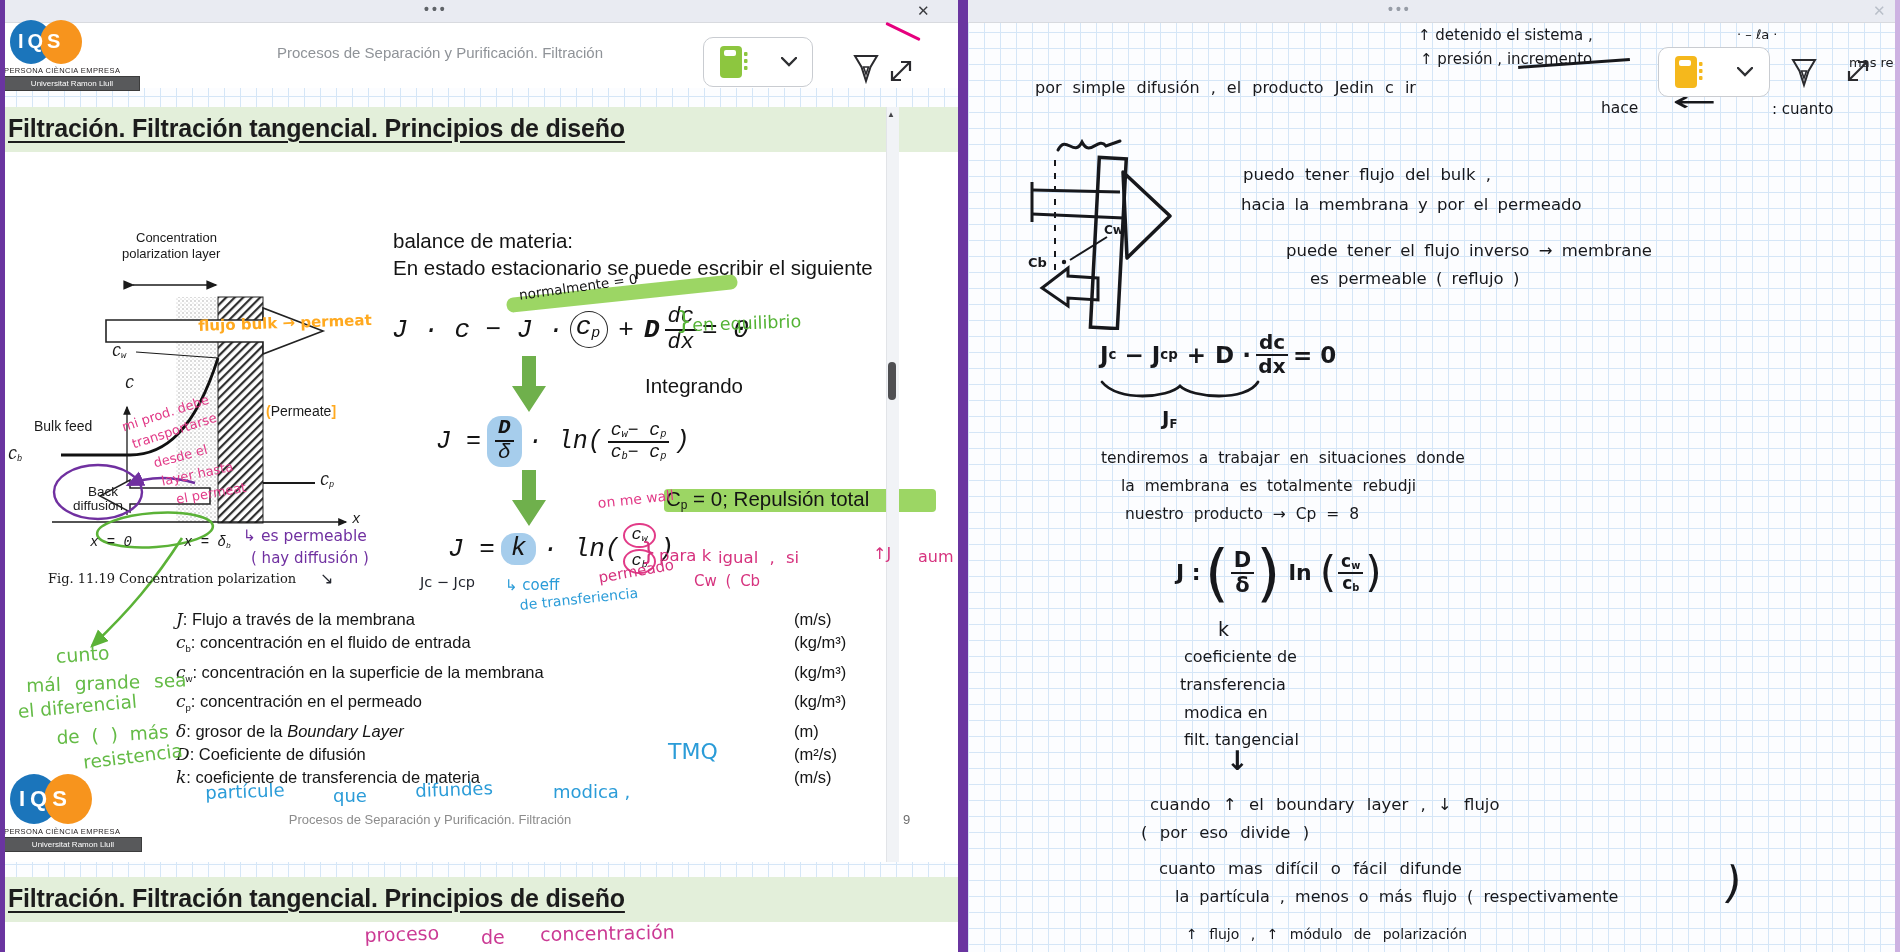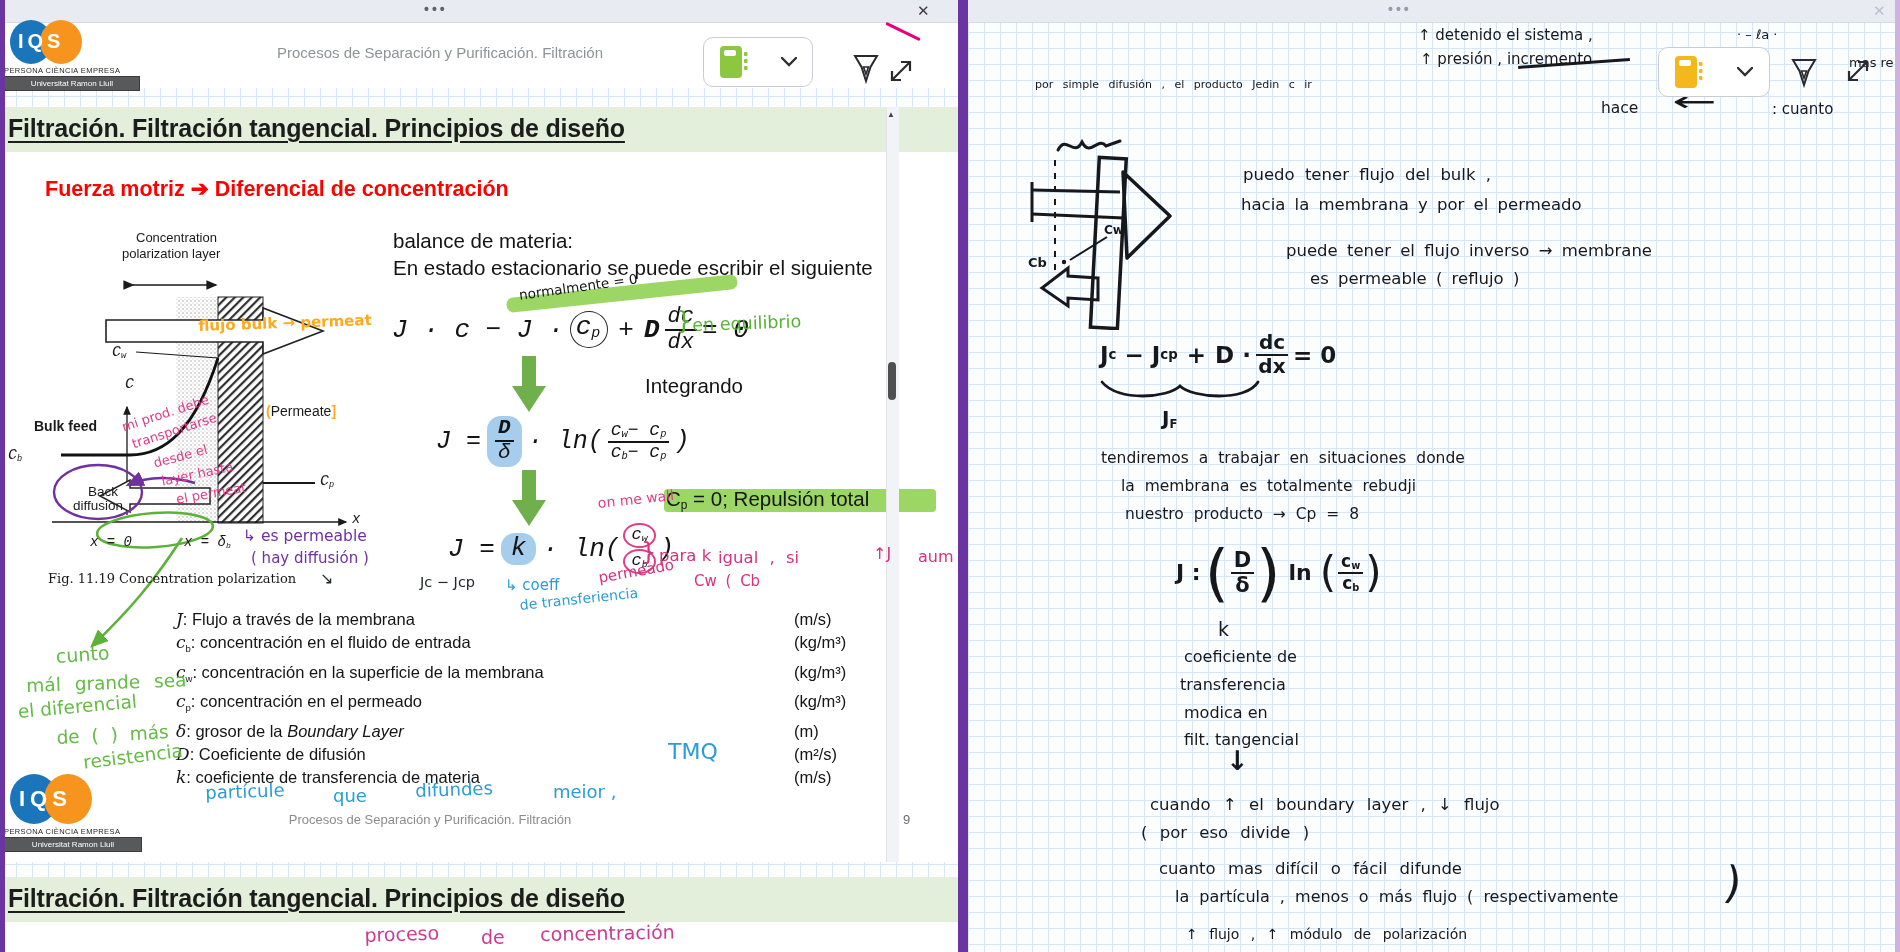--- a/index.html
+++ b/index.html
@@ -72,21 +72,20 @@
     <div class="abs" style="left:0;top:44px;width:880px;text-align:center;">
       <span style="font-size:15px;color:#8f9398;">Procesos de Separación y Purificación. Filtración</span>
     </div>
 
     <div class="abs" style="left:884px;top:30px;width:38px;height:3px;background:#e6007e;border-radius:2px;transform:rotate(26deg);"></div>
 
     <div class="abs banner" style="left:0;top:107px;width:958px;height:45px;">
       <div class="banner-title" style="padding:7px 0 0 8px;">Filtración. Filtración tangencial. Principios de diseño</div>
     </div>
 
-    <div class="abs red-head" style="left:45px;top:176px;">Fuerza motriz ➔ Diferencial de concentración</div>
 
     <div class="abs body-text" style="left:393px;top:227px;width:580px;">
       <div>balance de materia:</div>
       <div>En estado estacionario se puede escribir el siguiente</div>
     </div>
 
     <svg class="abs" style="left:30px;top:280px;" width="340" height="395" viewBox="0 0 340 395">
       <defs>
         <pattern id="stip" width="4" height="4" patternUnits="userSpaceOnUse">
             <circle cx="1" cy="1" r="0.7" fill="#9a9a9a"></circle>
@@ -119,21 +118,21 @@
       <line x1="233" y1="203" x2="285" y2="203" stroke="#1a1a1a" stroke-width="2.2"></line>
       <line x1="22" y1="242" x2="316" y2="242" stroke="#1a1a1a" stroke-width="1.3" marker-end="url(#ah)"></line>
       <ellipse cx="125" cy="250" rx="58" ry="17" fill="none" stroke="#5bb237" stroke-width="2.6" transform="rotate(-4 125 250)"></ellipse>
       <path d="M 152,258 C 125,300 100,330 62,366" fill="none" stroke="#5bb237" stroke-width="2.6" marker-end="url(#ahg)"></path>
     </svg>
 
     <div class="dlabel" style="left:136px;top:230px;font-size:13px;">Concentration</div>
     <div class="dlabel" style="left:122px;top:246px;font-size:13px;">polarization layer</div>
     <div class="dlabel math" style="left:112px;top:344px;font-size:15px;"><span>C</span><span class="sb">w</span></div>
     <div class="dlabel math" style="left:125px;top:376px;font-size:15px;">C</div>
-    <div class="dlabel" style="left:34px;top:418px;font-size:14px;font-weight:bold;">Bulk feed</div>
+    <div class="dlabel" style="left:34px;top:418px;font-size:14px;">Bulk feed</div>
     <div class="dlabel math" style="left:8px;top:447px;font-size:15px;"><span>C</span><span class="sb">b</span></div>
     <div class="dlabel" style="left:88px;top:484px;font-size:13.5px;">Back</div>
     <div class="dlabel" style="left:73px;top:498px;font-size:13.5px;">diffusion</div>
     <div class="dlabel" style="left:266px;top:403px;font-size:14px;">
       <span style="color:#ffa91f;font-weight:700;">(</span><span>Permeate</span><span style="color:#ffa91f;font-weight:700;">]</span>
     </div>
     <div class="dlabel math" style="left:320px;top:473px;font-size:15px;"><span>C</span><span class="sb">p</span></div>
     <div class="dlabel math" style="left:352px;top:511px;font-size:14px;">x</div>
     <div class="dlabel math" style="left:90px;top:534px;font-size:14px;">x = 0</div>
     <div class="dlabel math" style="left:184px;top:534px;font-size:14px;"><span>x = δ</span><span class="sb">b</span></div>
@@ -248,21 +247,21 @@
         <span class="hw" style="left: 505px; top: 576px; font-size: 15px; color: rgb(43, 156, 216);">↳ coeff</span>
         <span class="hw" style="left: 519px; top: 597px; font-size: 14px; color: rgb(43, 156, 216); transform: rotate(-6deg);">de transferiencia</span>
         <span class="hw" style="left: 55px; top: 645px; font-size: 19px; color: rgb(100, 187, 70); transform: rotate(-4deg);">cunto</span>
         <span class="hw" style="left: 26px; top: 675px; font-size: 18.5px; color: rgb(100, 187, 70); transform: rotate(-2deg); word-spacing: 8px;">mál grande sea</span>
         <span class="hw" style="left: 17px; top: 701px; font-size: 18.5px; color: rgb(100, 187, 70); transform: rotate(-5deg);">el diferencial</span>
         <span class="hw" style="left: 56px; top: 727px; font-size: 18.5px; color: rgb(100, 187, 70); transform: rotate(-3deg); word-spacing: 6px;">de ( ) más</span>
         <span class="hw" style="left: 82px; top: 752px; font-size: 18.5px; color: rgb(100, 187, 70); transform: rotate(-7deg);">resistencia</span>
         <span class="hw" style="left: 205px; top: 782px; font-size: 18px; color: rgb(43, 156, 216); transform: rotate(-2deg);">partícule</span>
         <span class="hw" style="left: 333px; top: 785px; font-size: 18px; color: rgb(43, 156, 216);">que</span>
         <span class="hw" style="left: 415px; top: 780px; font-size: 18px; color: rgb(43, 156, 216); transform: rotate(-2deg);">difundes</span>
-        <span class="hw" style="left: 553px; top: 781px; font-size: 18px; color: rgb(43, 156, 216);">meior ,</span>
+        <span class="hw" style="left: 553px; top: 781px; font-size: 18px; color: rgb(43, 156, 216);">modica ,</span>
         <span class="hw" style="left: 668px; top: 739px; font-size: 22px; color: rgb(43, 156, 216);">TMQ</span>
         <span class="hw" style="left: 364px; top: 924px; font-size: 19px; color: rgb(203, 58, 148); transform: rotate(-2deg);">proceso</span>
         <span class="hw" style="left: 481px; top: 926px; font-size: 19px; color: rgb(203, 58, 148);">de</span>
         <span class="hw" style="left: 540px; top: 923px; font-size: 19px; color: rgb(203, 58, 148); transform: rotate(-1deg);">concentración</span>
       </div>
 
     <div class="abs toolbtn" style="left:703px;top:37px;width:108px;height:48px;">
       <svg class="icon" width="30" height="34" viewBox="0 0 30 34">
           <rect x="0" y="1" width="22" height="32" rx="4" fill="#8dc63f"></rect>
           <rect x="4" y="5" width="12" height="6" rx="2" fill="#fff"></rect>
@@ -349,21 +348,21 @@
     <span class="paren" style="font-size:42px;">)</span>
   </div>
 
   <div class="abs" style="left:1518px;top:62px;width:112px;height:2.5px;background:#17181c;transform:rotate(-4deg);"></div>
 
   <div class="abs" id="right-annos" style="left:0;top:0;width:1900px;height:952px;pointer-events:none;">
       <span class="hw" style="left: 1418px; top: 26px; font-size: 15px; color: rgb(23, 24, 28);">↑ detenido el sistema ,</span>
       <span class="hw" style="left: 1737px; top: 27px; font-size: 13px; color: rgb(23, 24, 28);">· – ℓa ·</span>
       <span class="hw" style="left: 1420px; top: 50px; font-size: 15px; color: rgb(23, 24, 28);">↑ presión , incremento</span>
       <span class="hw" style="left: 1849px; top: 55px; font-size: 13px; color: rgb(23, 24, 28);">mas re</span>
-      <span class="hw" style="left: 1035px; top: 78px; font-size: 11px; color: rgb(23, 24, 28); word-spacing: 6px;">por simple difusión , el producto Jedin c ir</span>
+      <span class="hw" style="left: 1035px; top: 78px; font-size: 16px; color: rgb(23, 24, 28); word-spacing: 6px;">por simple difusión , el producto Jedin c ir</span>
       <span class="hw" style="left: 1601px; top: 99px; font-size: 15.5px; color: rgb(23, 24, 28);">hace</span>
       <span class="hw stretch-x" style="left: 1672px; top: 85px; font-size: 28px; color: rgb(23, 24, 28);">←</span>
       <span class="hw" style="left: 1772px; top: 100px; font-size: 15px; color: rgb(23, 24, 28);">: cuanto</span>
       <span class="hw" style="left: 1243px; top: 165px; font-size: 16.5px; color: rgb(23, 24, 28); word-spacing: 5px;">puedo tener flujo del bulk ,</span>
       <span class="hw" style="left: 1241px; top: 195px; font-size: 16.5px; color: rgb(23, 24, 28); word-spacing: 4px;">hacia la membrana y por el permeado</span>
       <span class="hw" style="left: 1286px; top: 241px; font-size: 16.5px; color: rgb(23, 24, 28); word-spacing: 4px;">puede tener el flujo inverso → membrane</span>
       <span class="hw" style="left: 1310px; top: 269px; font-size: 16.5px; color: rgb(23, 24, 28); word-spacing: 4px;">es permeable ( reflujo )</span>
       <span class="hw" style="left: 1101px; top: 449px; font-size: 15.5px; color: rgb(23, 24, 28); word-spacing: 5px;">tendiremos a trabajar en situaciones donde</span>
       <span class="hw" style="left: 1121px; top: 477px; font-size: 15.5px; color: rgb(23, 24, 28); word-spacing: 5px;">la membrana es totalmente rebudji</span>
       <span class="hw" style="left: 1125px; top: 505px; font-size: 15.5px; color: rgb(23, 24, 28); word-spacing: 5px;">nuestro producto → Cp = 8</span>

